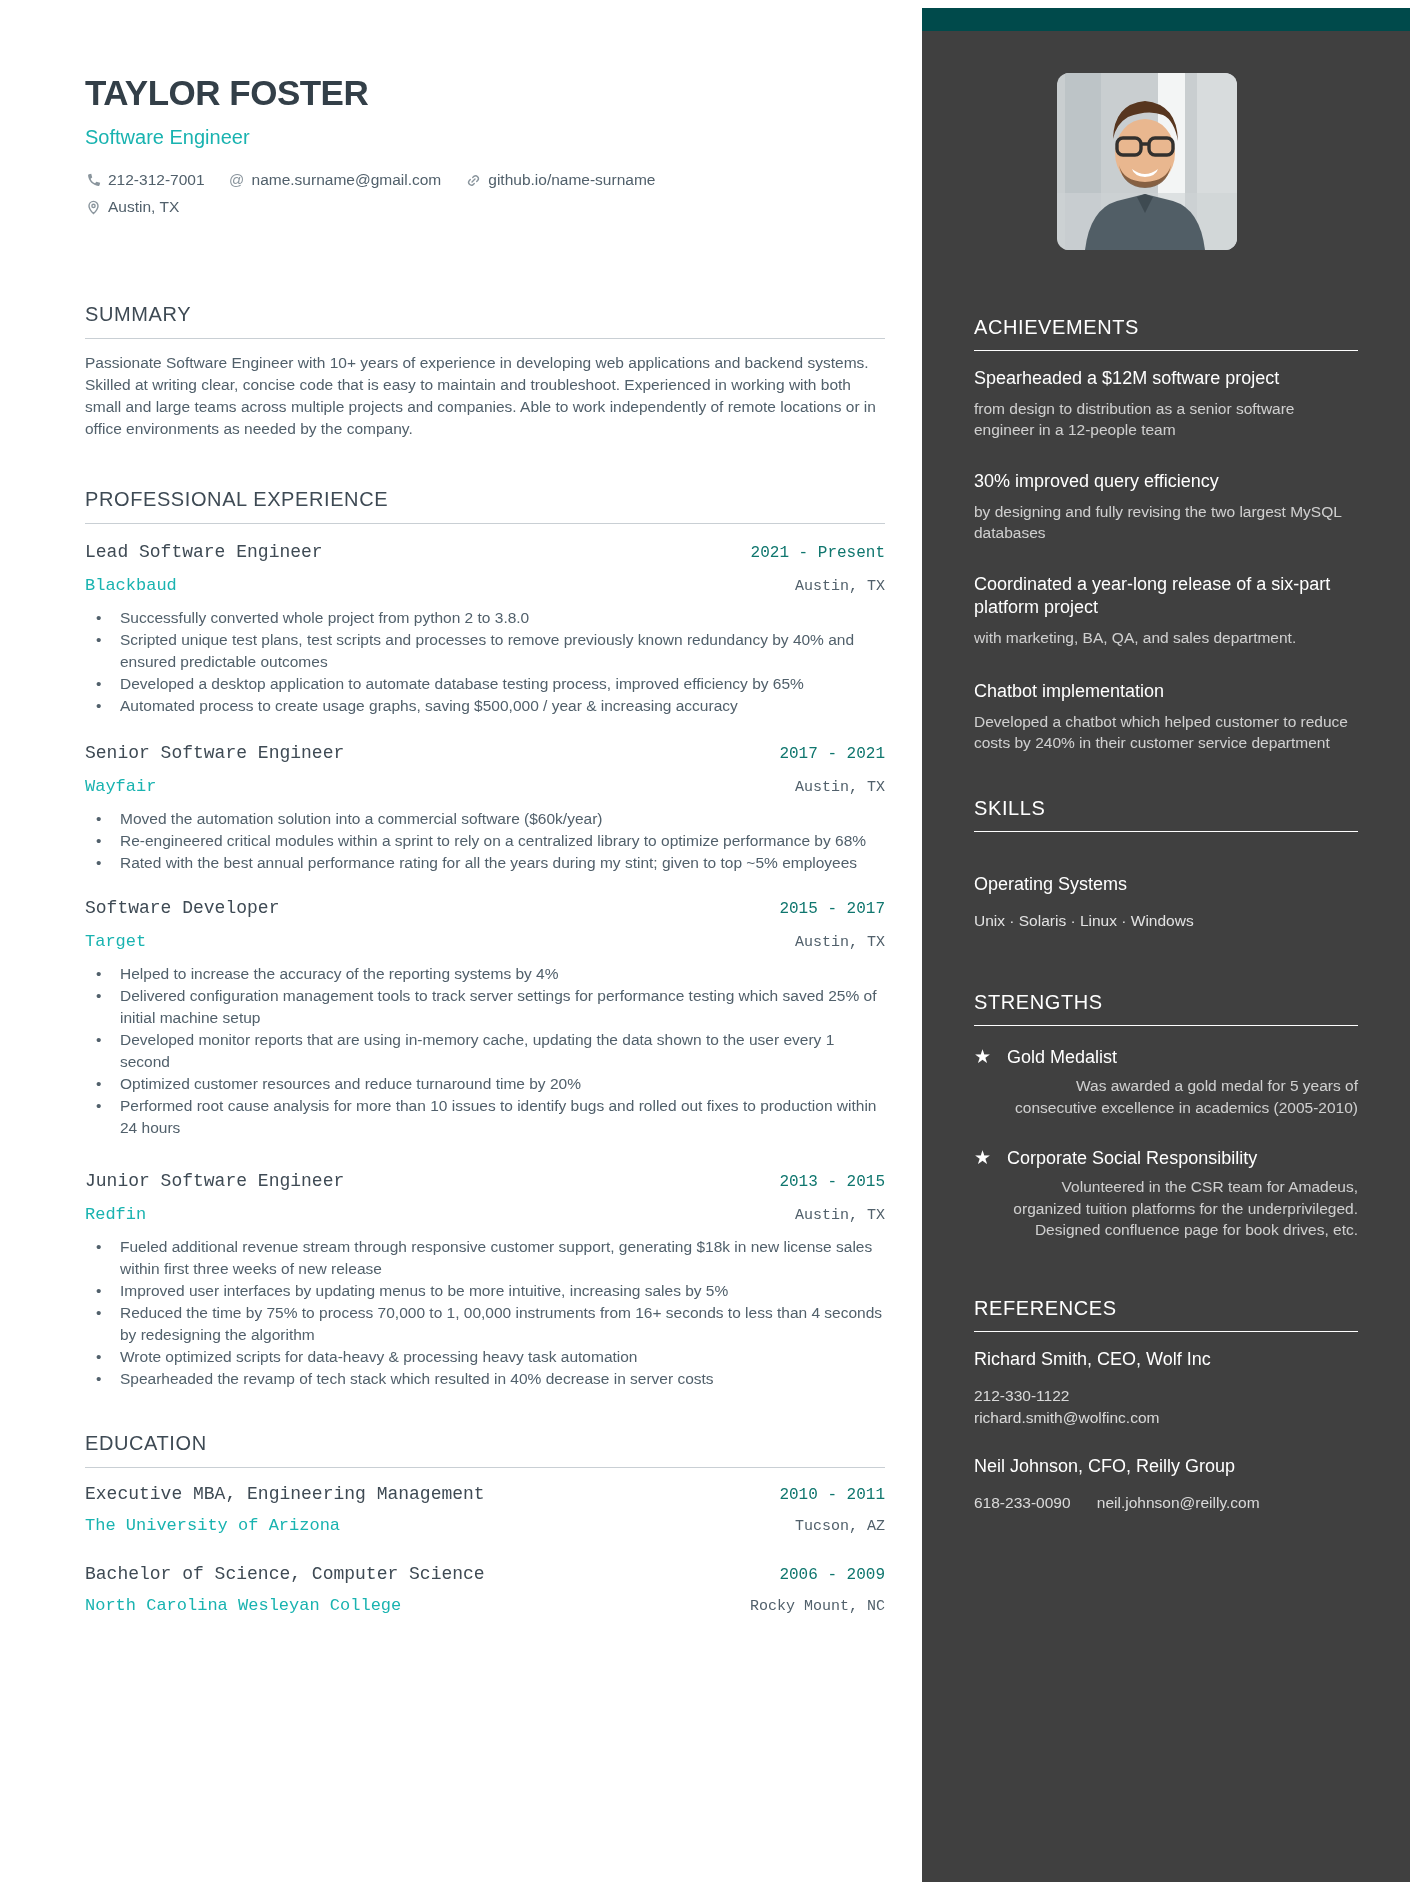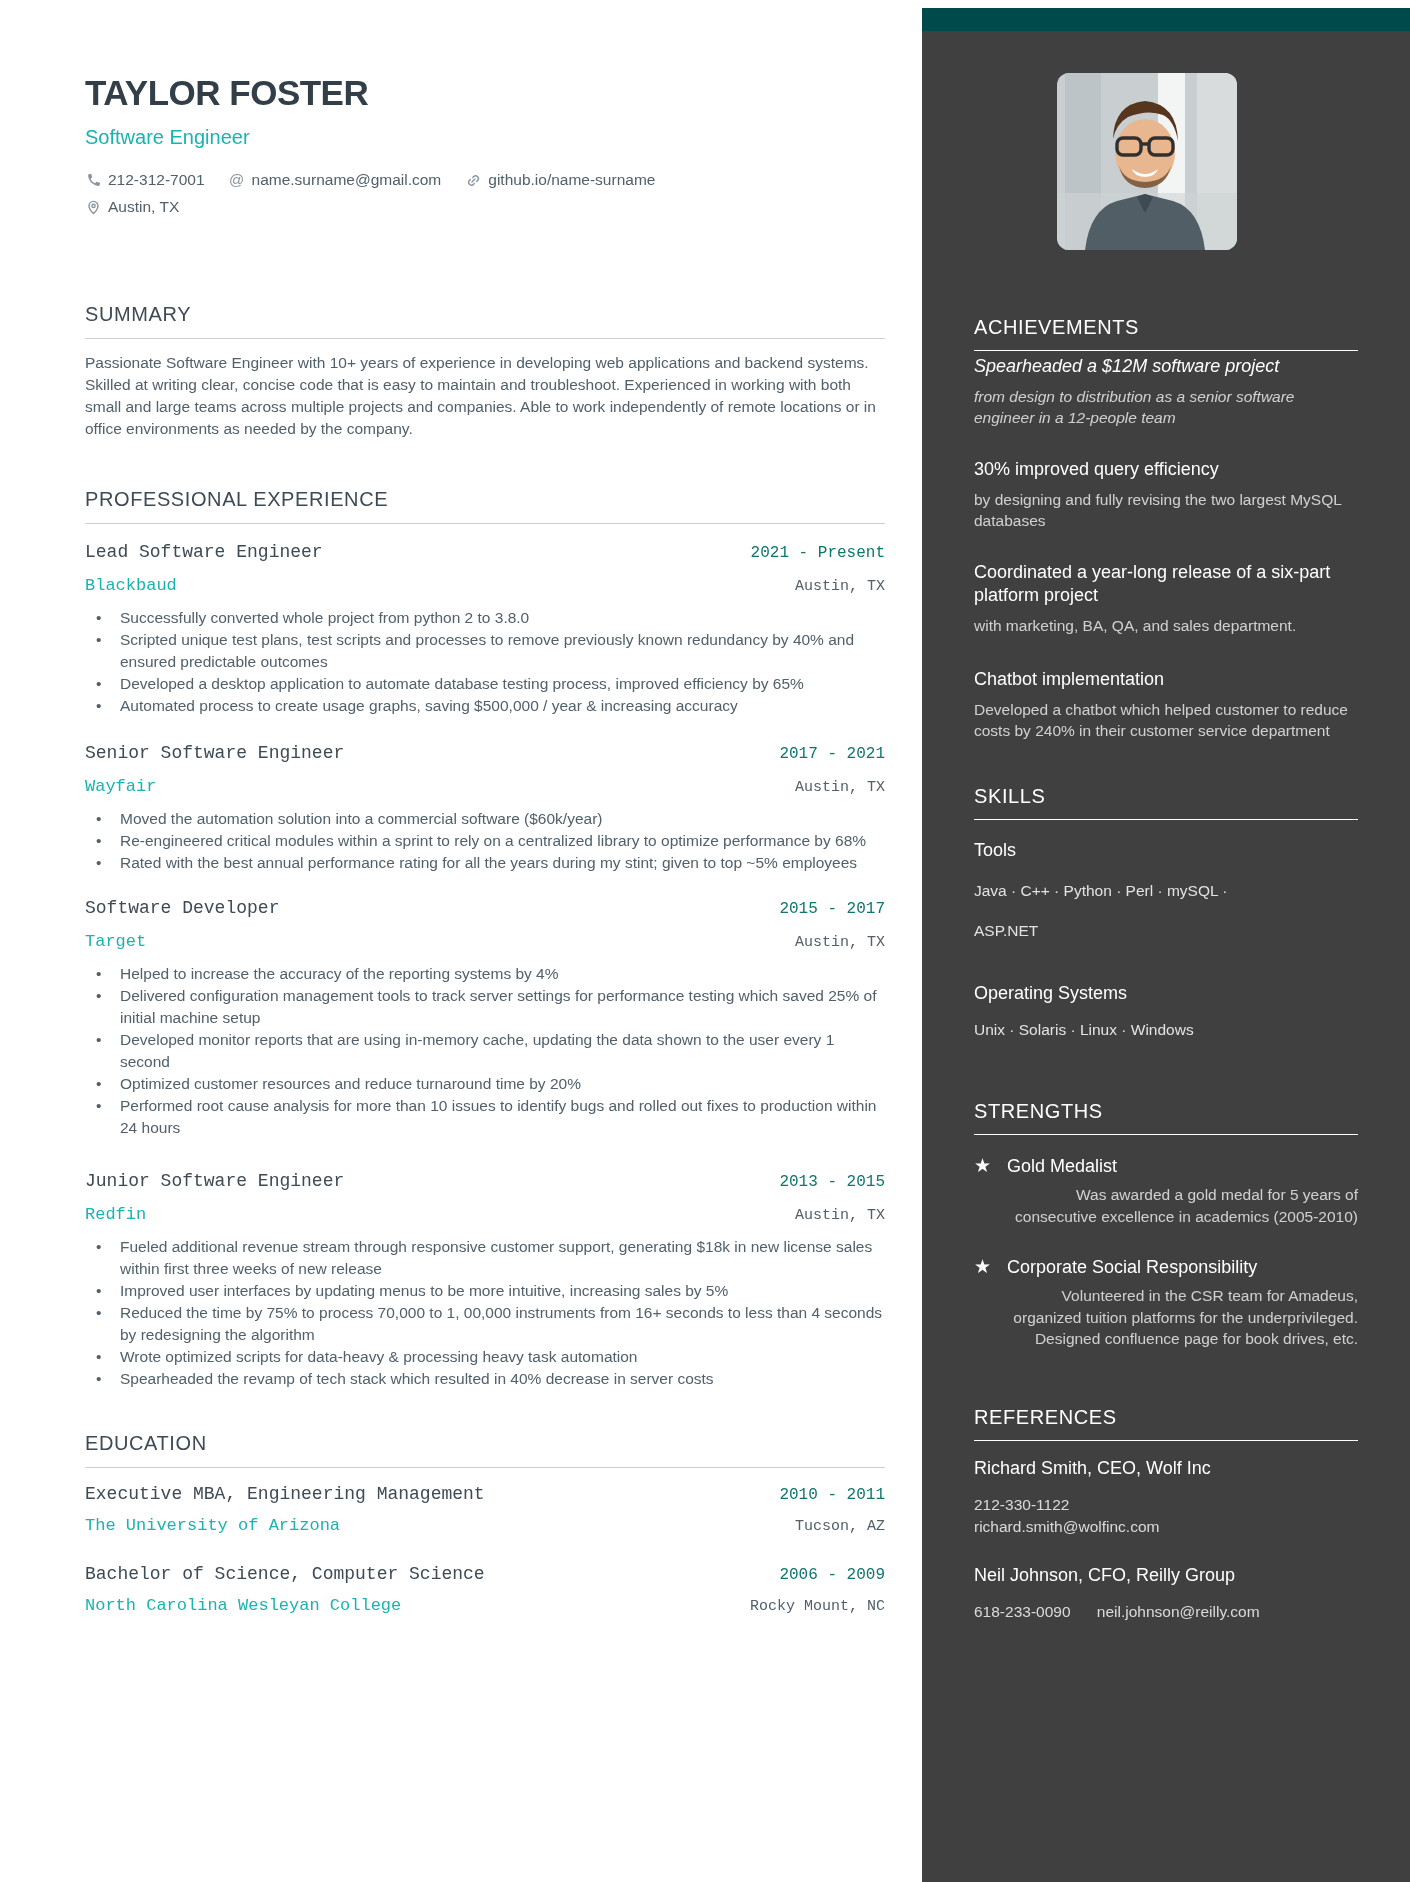--- a/index.html
+++ b/index.html
@@ -40,21 +40,21 @@
   .school1 { margin-top:16px; } .school2 { margin-top:28px; }
   .srow2 { margin-top:12px; }
   
   .sidebar { position:absolute; left:922px; top:8px; width:488px; height:1882px; background:#404040; padding:0 52px; }
   .topbar { position:absolute; left:0; top:0; width:100%; height:23px; background:#004a4b; }
   .sb-sec-title { font-size:20px; line-height:22px; font-weight:400; letter-spacing:.6px; color:#ffffff;
     border-bottom:1.5px solid #ffffff; padding-bottom:12px; }
   .ach-sec { margin-top:308px; }
   .ach-item .ach-title { font-size:18px; line-height:23px; color:#ffffff; font-weight:400; }
   .ach-item .ach-desc { margin-top:8px; font-size:15.5px; line-height:21px; color:rgba(255,255,255,.75); }
-  .ach-1 { margin-top:4px;font-style:italic; } .ach-2 { margin-top:30px; } .ach-3 { margin-top:30px; } .ach-4 { margin-top:32px; }
+  .ach-1 { margin-top:16px; } .ach-2 { margin-top:30px; } .ach-3 { margin-top:30px; } .ach-4 { margin-top:32px; }
   .skills-sec { margin-top:44px; }
   .skill-group-1 { margin-top:18px; } .skill-group-2 { margin-top:40px; }
   .skill-name { font-size:18px; line-height:24px; color:#ffffff; }
   .skill-line { font-size:15.5px; line-height:20px; color:rgba(255,255,255,.85); }
   .skill-line.l1 { margin-top:19px; } .skill-line.l2 { margin-top:20px; } .skill-line.single { margin-top:15px; }
   .str-sec { margin-top:60px; }
   .strength { display:flex; gap:16px; }
   .strength-1 { margin-top:19px; } .strength-2 { margin-top:28px; }
   .star { color:#ffffff; font-size:19px; line-height:24px; flex:0 0 auto; }
   .str-title { font-size:18px; line-height:24px; color:#ffffff; }
@@ -242,25 +242,20 @@
         <div class="ach-desc">with marketing, BA, QA, and sales department.</div>
       </div>
       <div class="ach-item ach-4">
         <div class="ach-title">Chatbot implementation</div>
         <div class="ach-desc">Developed a chatbot which helped customer to reduce costs by 240% in their customer service department</div>
       </div>
     </div>
 
     <div class="skills-sec">
       <div class="sb-sec-title">SKILLS</div>
-      <div class="skill-group-1">
-        <div class="skill-name">Tools</div>
-        <div class="skill-line l1">Java · C++ · Python · Perl · mySQL ·</div>
-        <div class="skill-line l2">ASP.NET</div>
-      </div>
       <div class="skill-group-2">
         <div class="skill-name">Operating Systems</div>
         <div class="skill-line single">Unix · Solaris · Linux · Windows</div>
       </div>
     </div>
 
     <div class="str-sec">
       <div class="sb-sec-title">STRENGTHS</div>
       <div class="strength strength-1">
         <span class="star">★</span>

